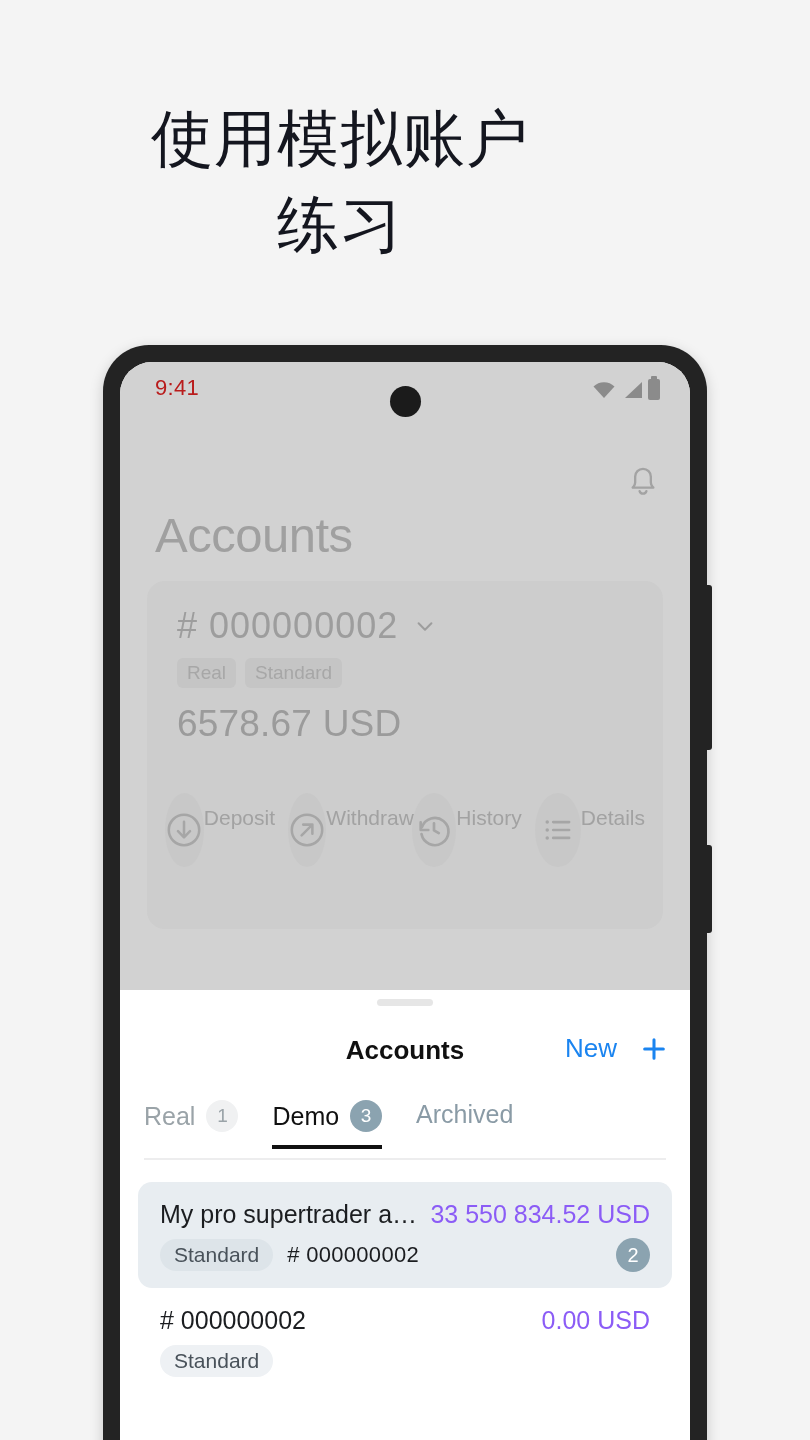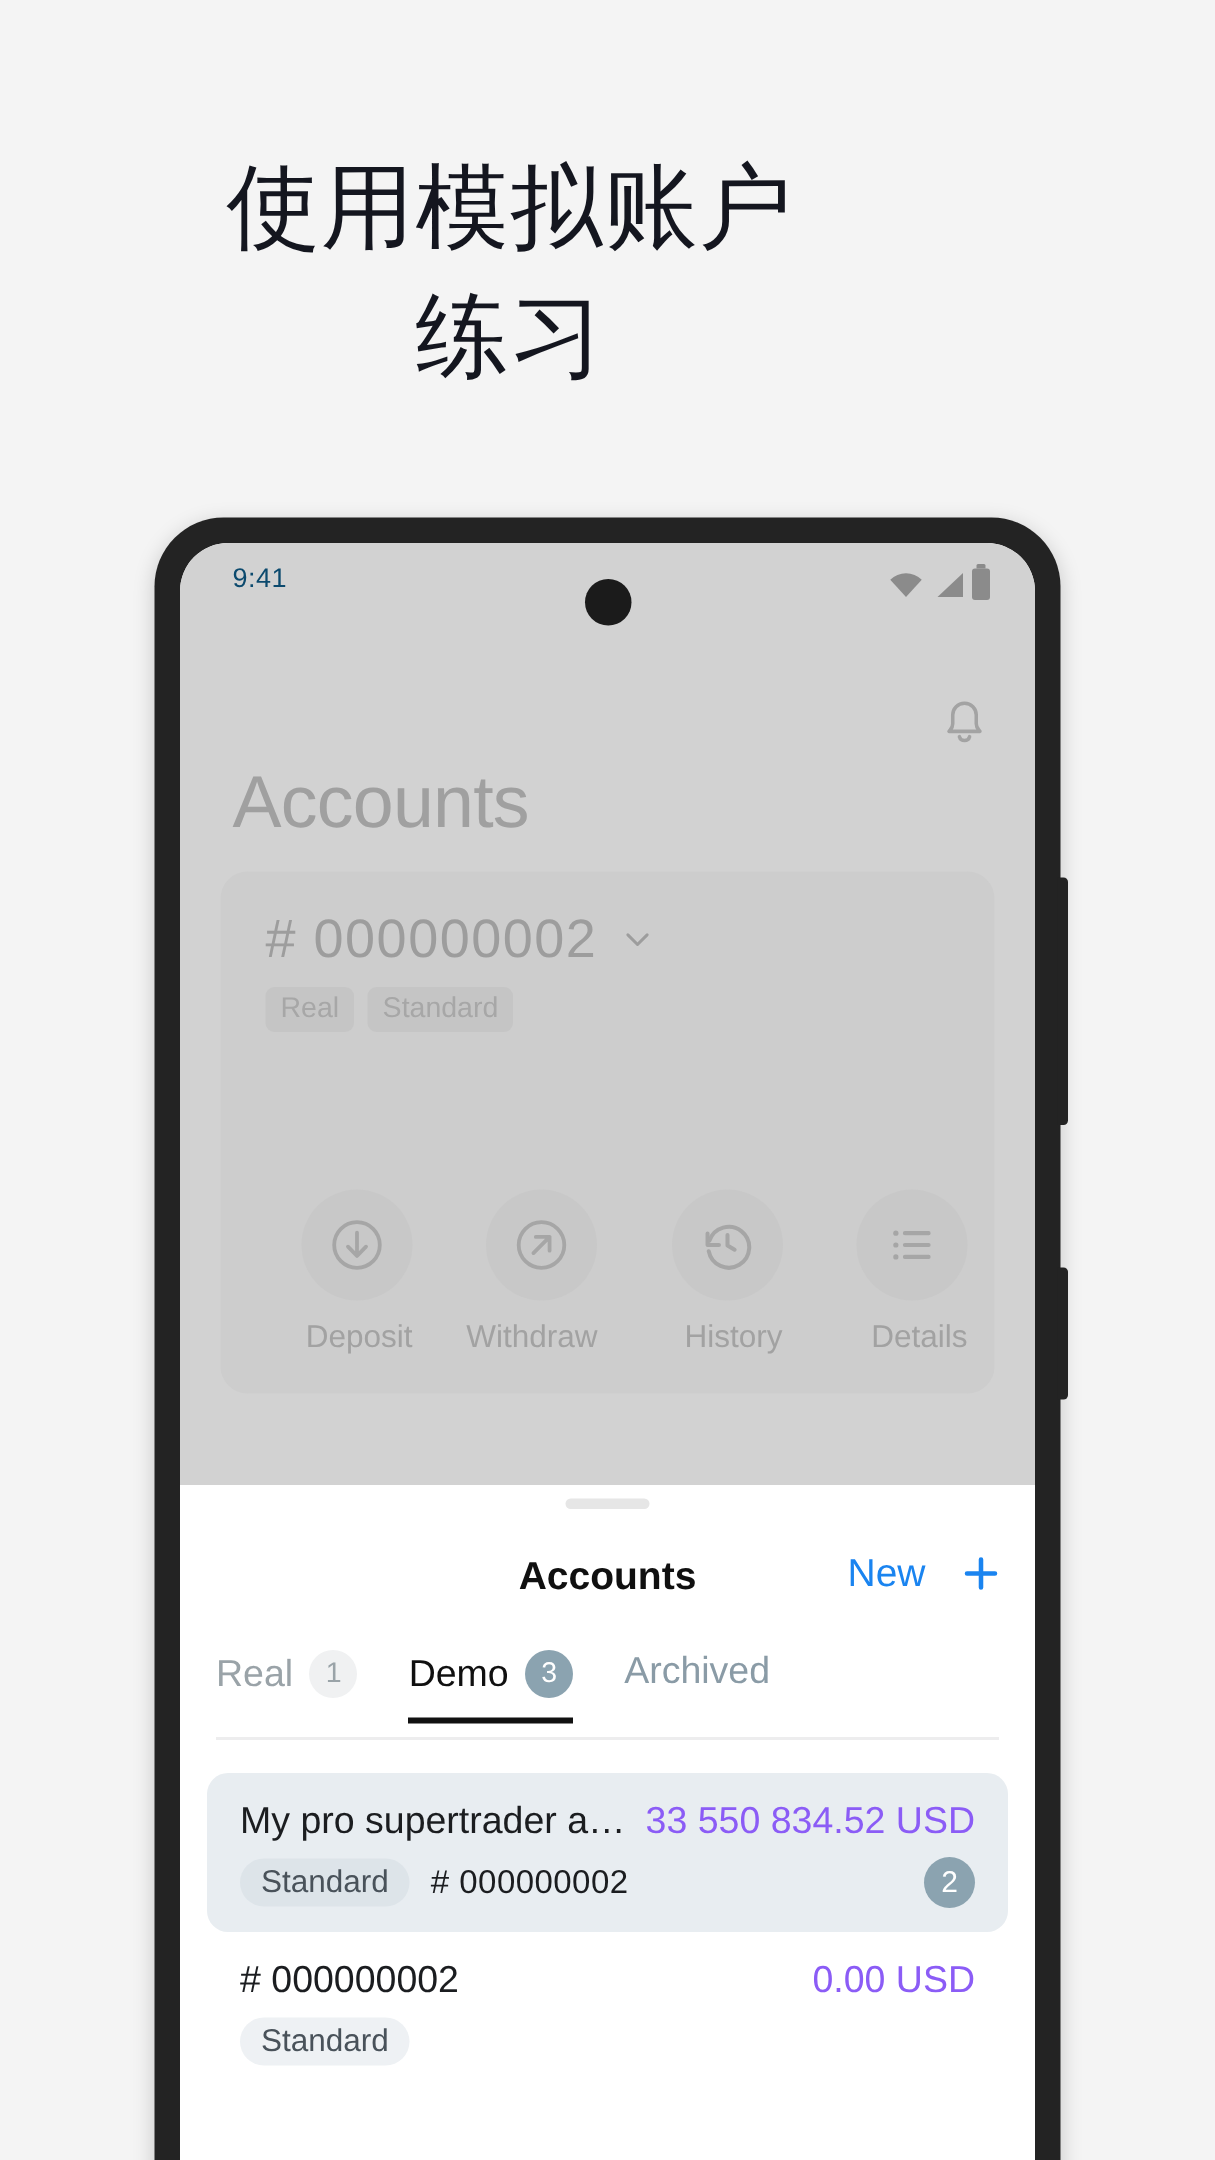--- a/index.html
+++ b/index.html
@@ -72,22 +72,22 @@
 
   
   .status-bar {
     position: relative;
     height: 52px;
   }
   .status-time {
     position: absolute;
     left: 35px;
     top: 13px;
-    font-size: 18px;
-    color: #0c4a6e;
+    font-size: 22px;
+    color: #b91c1c;
     letter-spacing: 0.3px;
   }
   .punch-hole {
     position: absolute;
     left: 270px;
     top: 24px;
     width: 31px;
     height: 31px;
     border-radius: 50%;
     background: #1b1b1b;
@@ -193,22 +193,22 @@
     position: absolute;
     left: 18px;
     top: 212px;
     width: 480px;
     display: flex;
     justify-content: space-between;
   }
   .action {
     width: 110px;
     display: flex;
-    flex-direction: column;
-    align-items: flex-end;
+    flex-direction: row;
+    align-items: flex-start;
   }
   .action-circle {
     width: 74px;
     height: 74px;
     border-radius: 50%;
     background: #c8c8c8;
     display: flex;
     align-items: center;
     justify-content: center;
   }
@@ -428,20 +428,21 @@
           <svg class="chev" viewBox="0 0 24 24">
             <path d="M5 9 L12 16 L19 9" fill="none" stroke="#9d9d9d" stroke-width="2.2" stroke-linecap="round" stroke-linejoin="round"></path>
           </svg>
         </div>
 
         <div class="badge-row">
           <span class="dim-badge">Real</span>
           <span class="dim-badge">Standard</span>
         </div>
 
+        <div class="acct-balance">6578.67 USD</div>
 
         <div class="actions">
 
           <div class="action">
             <div class="action-circle">
               <svg width="38" height="38" viewBox="0 0 24 24">
                 <circle cx="12" cy="12" r="9.6" fill="none" stroke="#a6a6a6" stroke-width="1.6"></circle>
                 <path d="M12 6.8 L12 16.4 M8.2 12.7 L12 16.6 L15.8 12.7" fill="none" stroke="#a6a6a6" stroke-width="1.6" stroke-linecap="round" stroke-linejoin="round"></path>
               </svg>
             </div>

